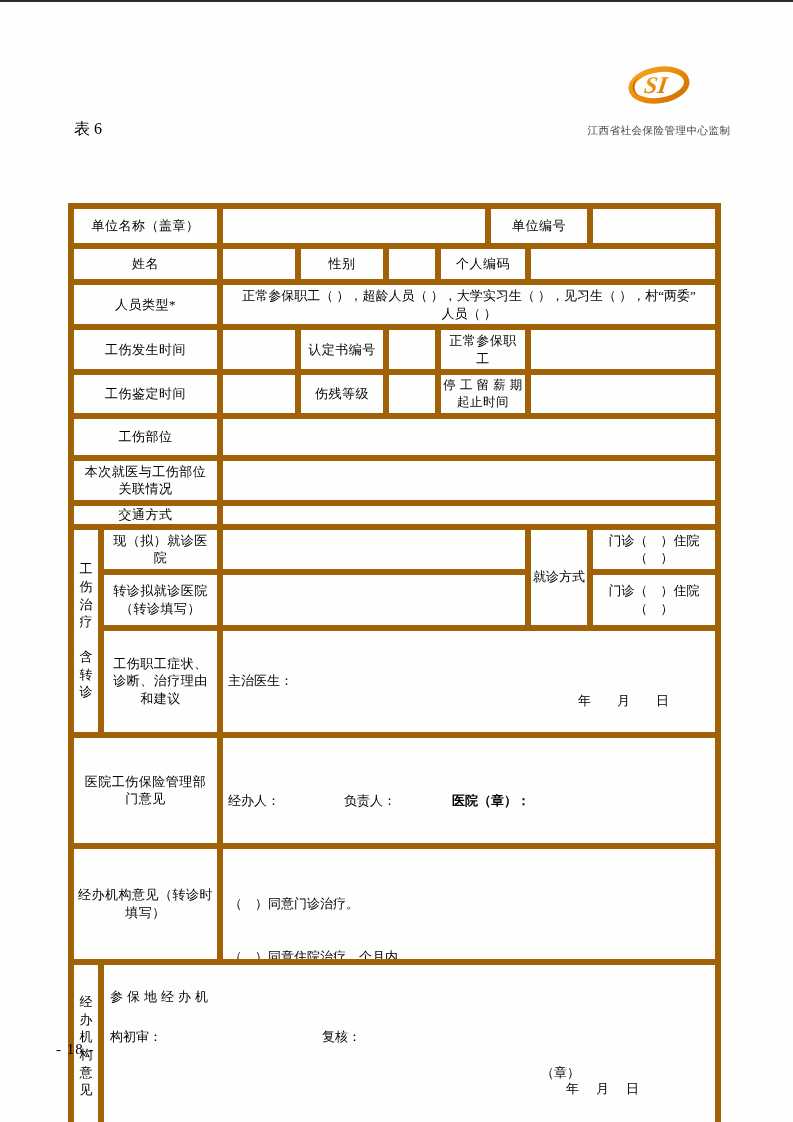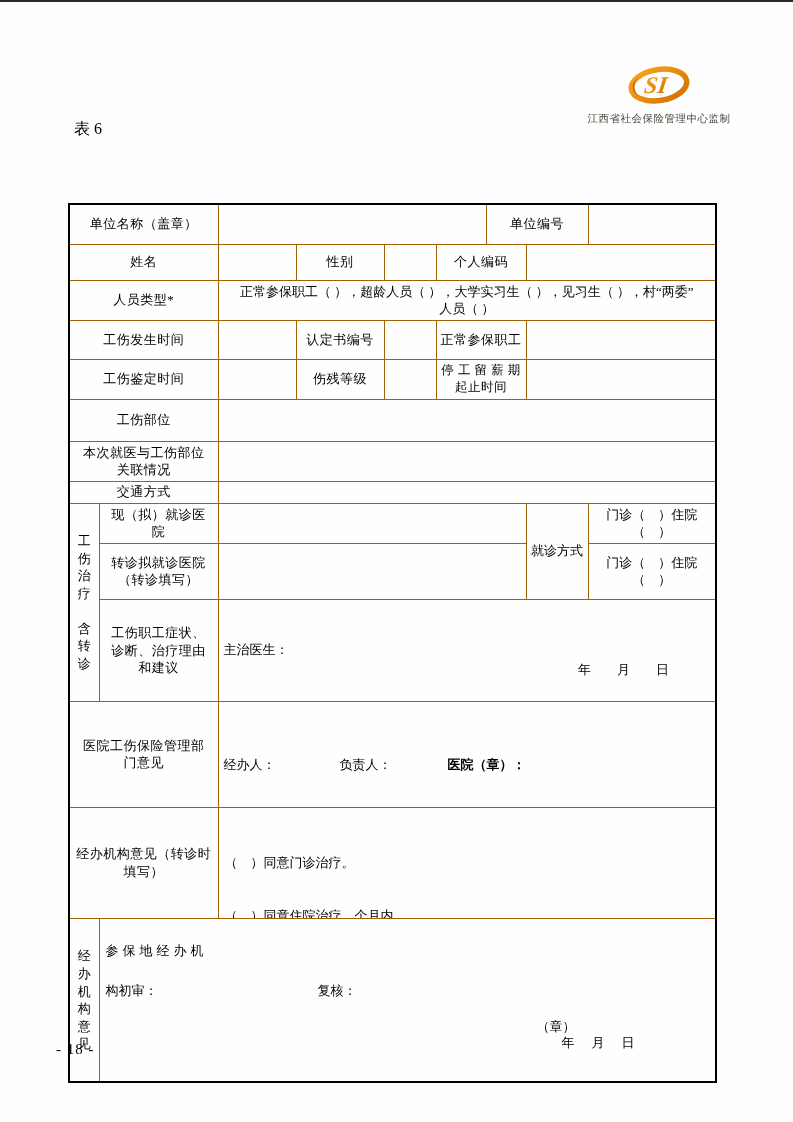--- a/index.html
+++ b/index.html
@@ -16,29 +16,29 @@
   .scan-edge { position:absolute; top:0; left:0; width:100%; height:2px; background:#2b2b2b; }
 
   .form-tag { position:absolute; left:74px; top:119px; font-size:16px; }
   .page-title {
     position:absolute; left:0; top:151px; width:100%;
     text-align:center; font-size:27px; font-weight:bold; letter-spacing:1px;
   }
 
   .logo-wrap { position:absolute; top:62px; right:54px; width:160px; text-align:center; }
   .logo-svg { display:block; margin:0 auto; }
-  .logo-caption { font-size:10.5px; color:#4a443c; letter-spacing:0.5px; margin-top:4px; white-space:nowrap; }
+  .logo-caption { font-size:10.5px; color:#4a443c; letter-spacing:0.5px; margin-top:16px; white-space:nowrap; }
 
   table.form {
     position:absolute; left:68px; top:203px;
     width:647px; border-collapse:collapse; table-layout:fixed;
     border:2px solid #000;
   }
   table.form td {
-    border:1px solid #a16207;
+    border:6px solid #a16207;
     font-size:13px;
     line-height:1.35;
     text-align:center;
     vertical-align:middle;
     padding:2px;
     white-space:pre-line;
     overflow:hidden;
   }
   td.lbl { letter-spacing:0.5px; }
   td.fill { background:#fefefe; }

